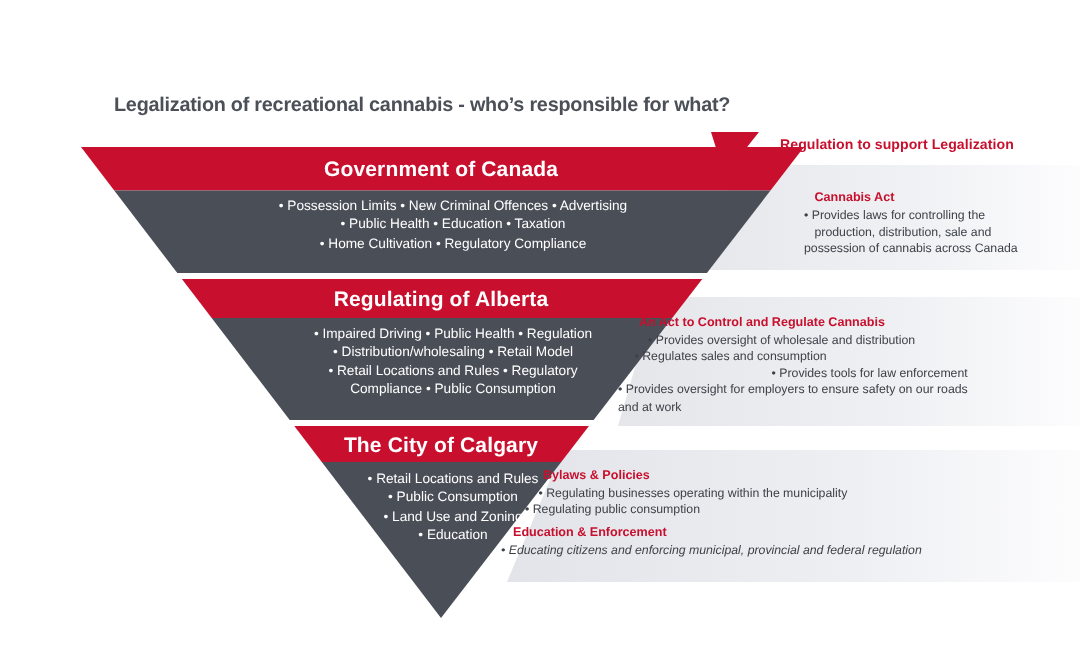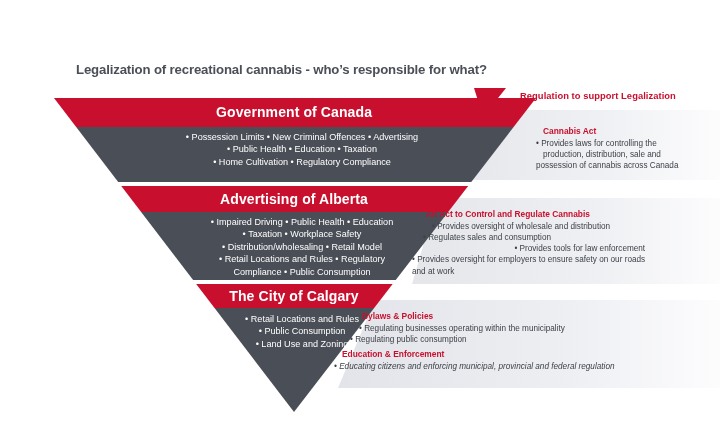--- a/index.html
+++ b/index.html
@@ -152,34 +152,34 @@
     </g>
   </svg>
 
   <div class="tier-title" style="left:0; top:104px; width:580px;">Government of Canada</div>
   <div class="tier-body" style="left:0; top:131px; width:580px;">
     <div>• Possession Limits • New Criminal Offences • Advertising</div>
     <div>• Public Health • Education • Taxation</div>
     <div>• Home Cultivation • Regulatory Compliance</div>
   </div>
 
-  <div class="tier-title" style="left:0; top:191px; width:580px;">Advertising of Alberta</div>
+  <div class="tier-title" style="left:0; top:191px; width:580px;">Regulating of Alberta</div>
   <div class="tier-body" style="left:0; top:216px; width:580px;">
-    <div>• Impaired Driving • Public Health • Education</div>
-    <div>• Taxation • Workplace Safety</div>
+    <div>• Impaired Driving • Public Health • Regulation</div>
     <div>• Distribution/wholesaling • Retail Model</div>
     <div>• Retail Locations and Rules • Regulatory</div>
     <div>Compliance • Public Consumption</div>
   </div>
 
   <div class="tier-title" style="left:0; top:288px; width:580px;">The City of Calgary</div>
   <div class="tier-body" style="left:0; top:313px; width:580px;">
     <div>• Retail Locations and Rules</div>
     <div>• Public Consumption</div>
     <div>• Land Use and Zoning</div>
+    <div>• Education</div>
   </div>
 
   <div class="panel" style="left:488px; top:126px;margin-left:44px;">
     <div class="panel-block">
       <div class="panel-heading ind-2">Cannabis Act</div>
       <div class="panel-line ind-3">• Provides laws for controlling the</div>
       <div class="panel-line ind-2">production, distribution, sale and</div>
       <div class="panel-line ind-3">possession of cannabis across Canada</div>
     </div>
   </div>

